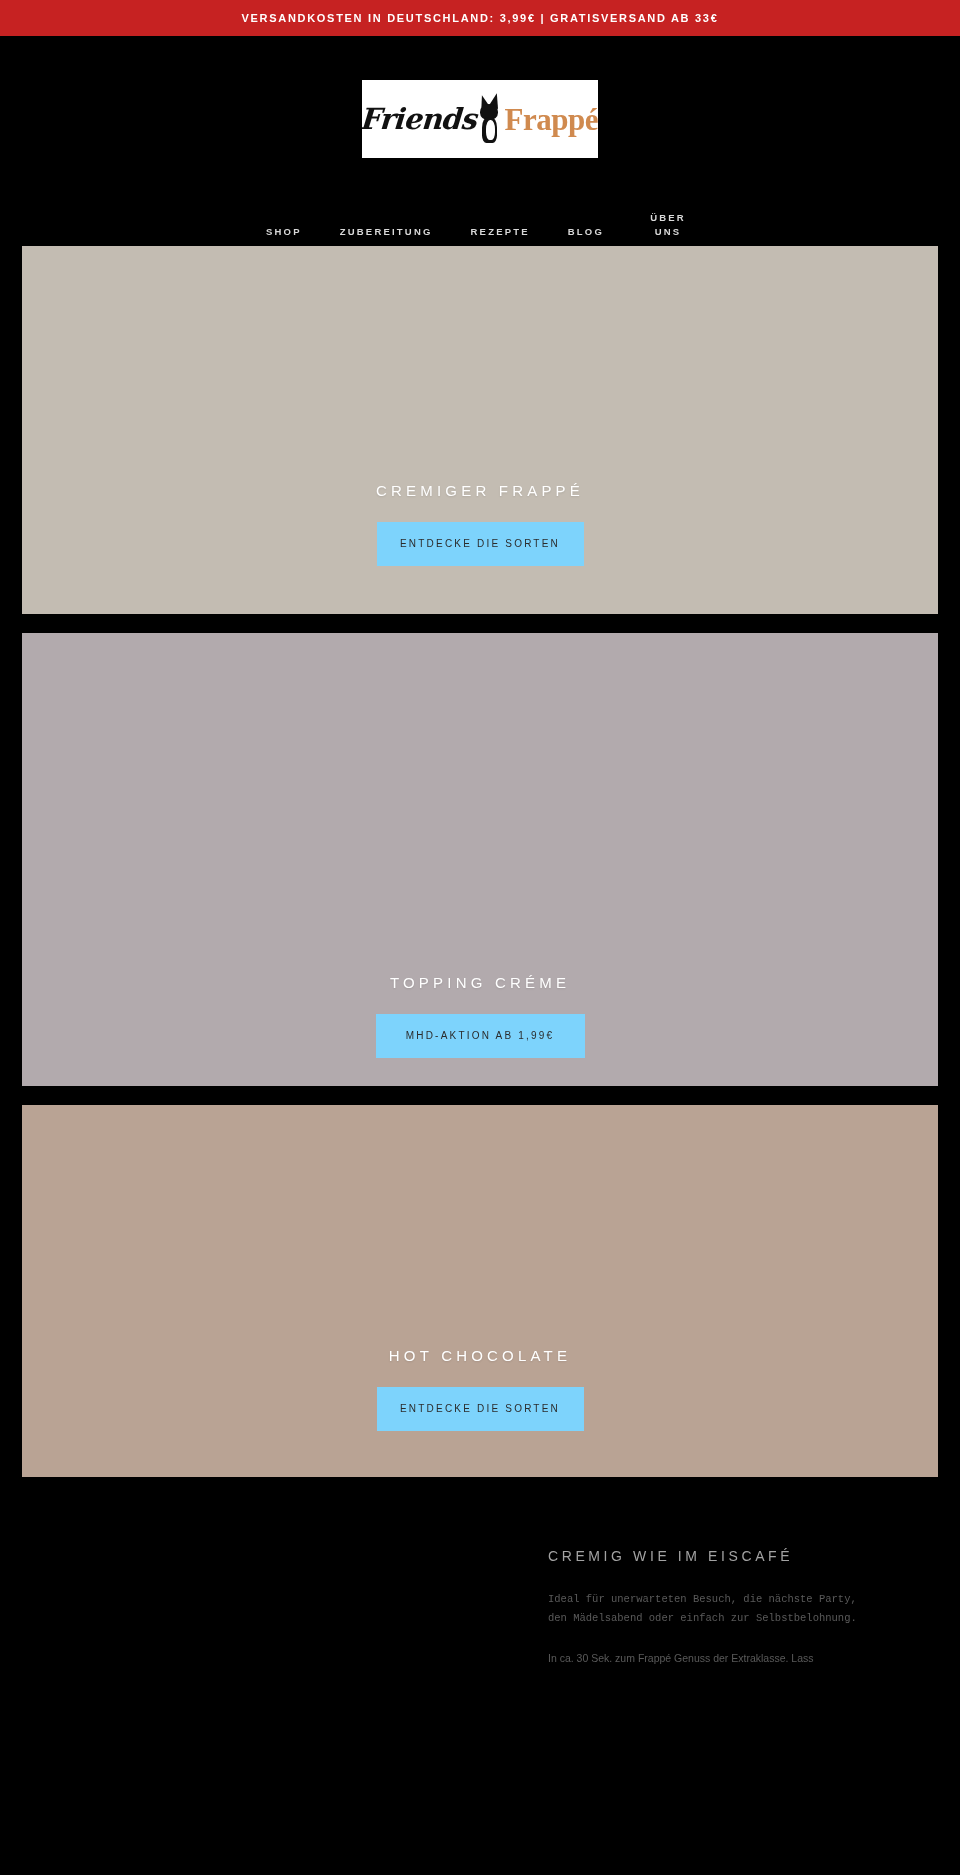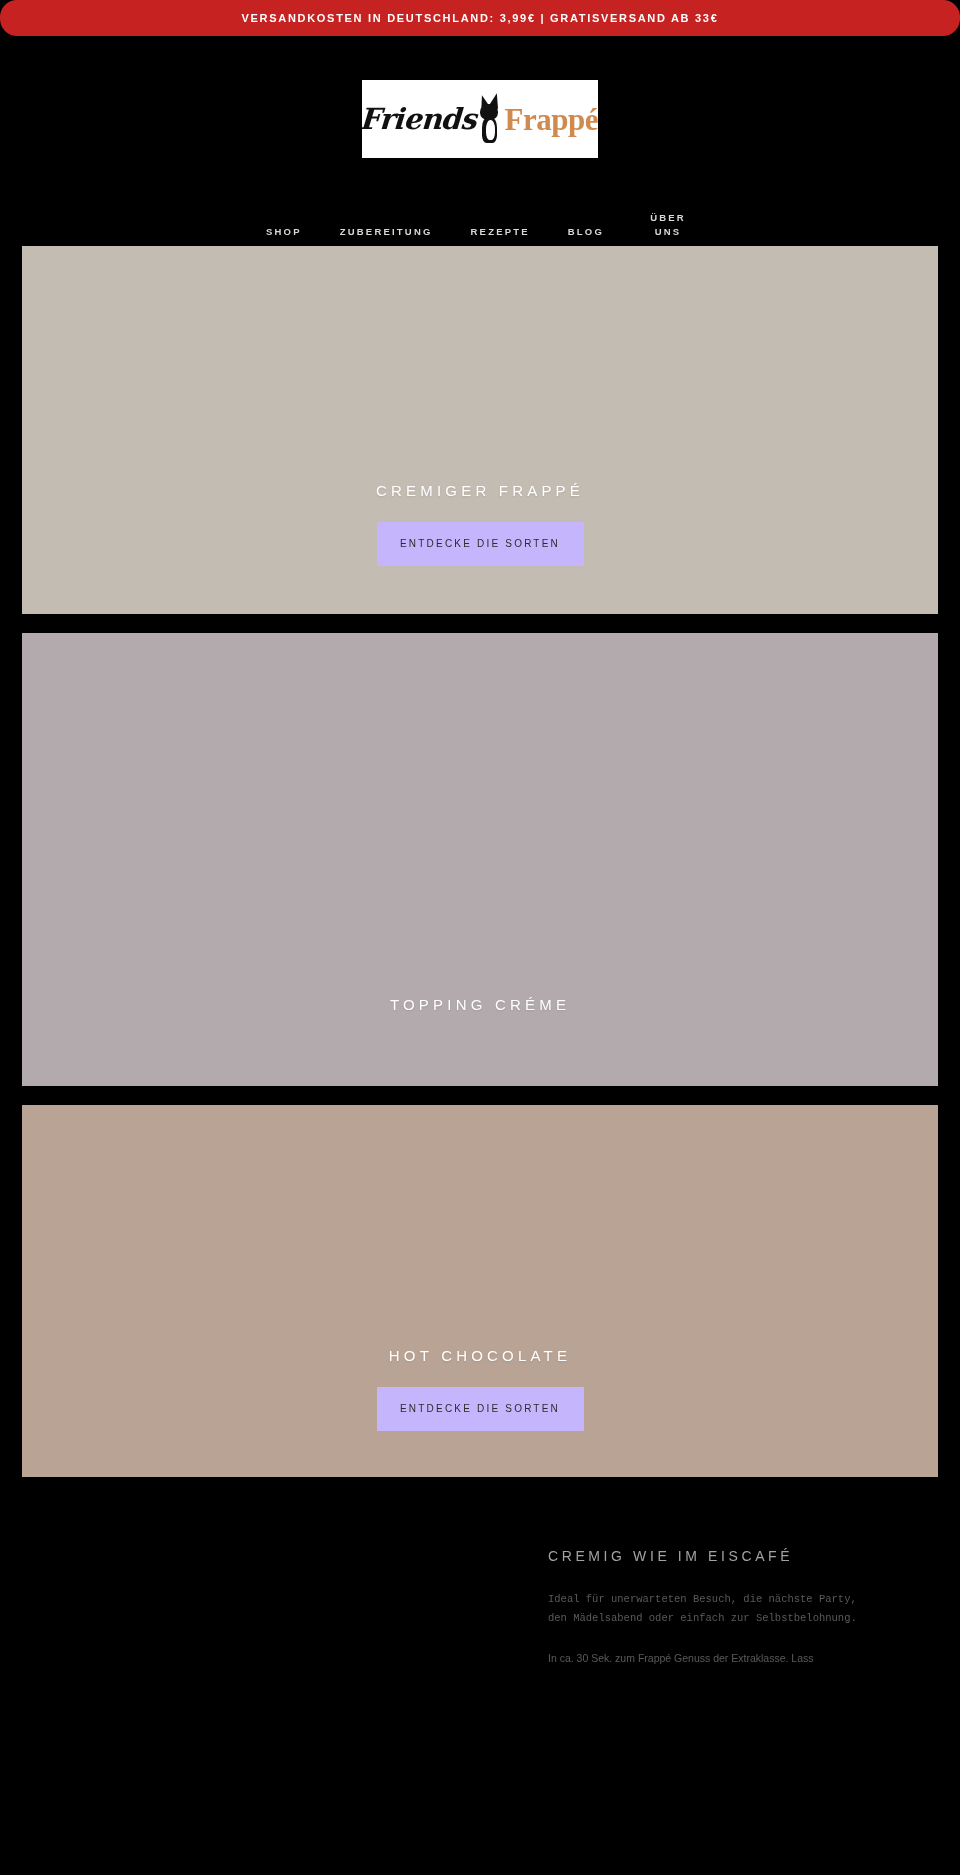--- a/index.html
+++ b/index.html
@@ -8,21 +8,21 @@
     background:#000;
     font-family:"Liberation Sans", sans-serif;
     -webkit-font-smoothing:antialiased;
   }
   body { width:960px; min-height:1875px; position:relative; overflow:hidden; }
 
   
   .announce-bar{
     width:960px; height:36px;
     background:#c62222;
-    display:flex; align-items:center; justify-content:center;border-radius:17px;
+    display:flex; align-items:center; justify-content:center;
   }
   .announce-text{
     color:#ffffff;
     font-size:11px;
     letter-spacing:1.7px;
     font-weight:600;
     white-space:nowrap;
   }
 
   
@@ -122,35 +122,35 @@
   .hero{
     width:916px;
     margin:0 auto 19px auto;
     position:relative;
     display:flex;
     flex-direction:column;
     align-items:center;
     justify-content:flex-end;
   }
   .hero-1{ height:368px; background:#c3bcb2; padding-bottom:48px; }
-  .hero-2{ height:453px; background:#b2aaad; padding-bottom:50px; }
+  .hero-2{ height:453px; background:#b2aaad; padding-bottom:28px; }
   .hero-3{ height:372px; background:#b9a394; padding-bottom:46px; }
 
   .hero-title{
     color:#ffffff;
     font-size:15px;
     letter-spacing:4.2px;
     font-weight:400;
     text-align:center;
     margin-bottom:23px;
     text-transform:uppercase;
     text-shadow:0 1px 2px rgba(0,0,0,0.10);
   }
   .hero-btn{
-    background:#c4b5fd;
+    background:#7dd3fc;
     border:none;
     min-width:207px;
     padding:14px 20px;
     color:#2b2b2b;
     font-size:10px;
     letter-spacing:2.2px;
     font-weight:500;
     line-height:1.65;
     text-align:center;
     cursor:pointer;
@@ -240,20 +240,21 @@
 
 <main class="sections">
 
   <section class="hero hero-1">
     <h2 class="hero-title">CREMIGER FRAPPÉ</h2>
     <button class="hero-btn">ENTDECKE DIE SORTEN</button>
   </section>
 
   <section class="hero hero-2">
     <h2 class="hero-title">TOPPING CRÉME</h2>
+    <button class="hero-btn">MHD-AKTION AB 1,99€</button>
   </section>
 
   <section class="hero hero-3">
     <h2 class="hero-title">HOT CHOCOLATE</h2>
     <button class="hero-btn">ENTDECKE DIE SORTEN</button>
   </section>
 
 </main>
 
 <section class="info-block">

